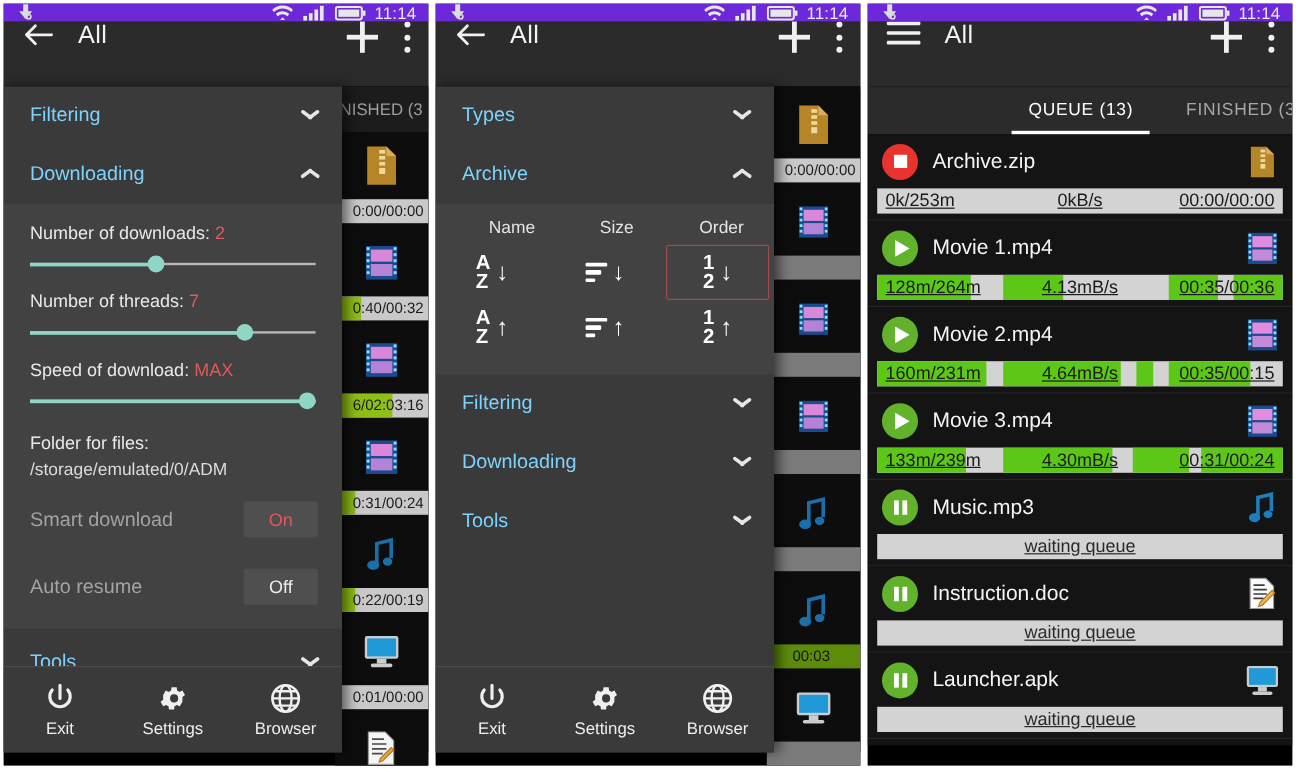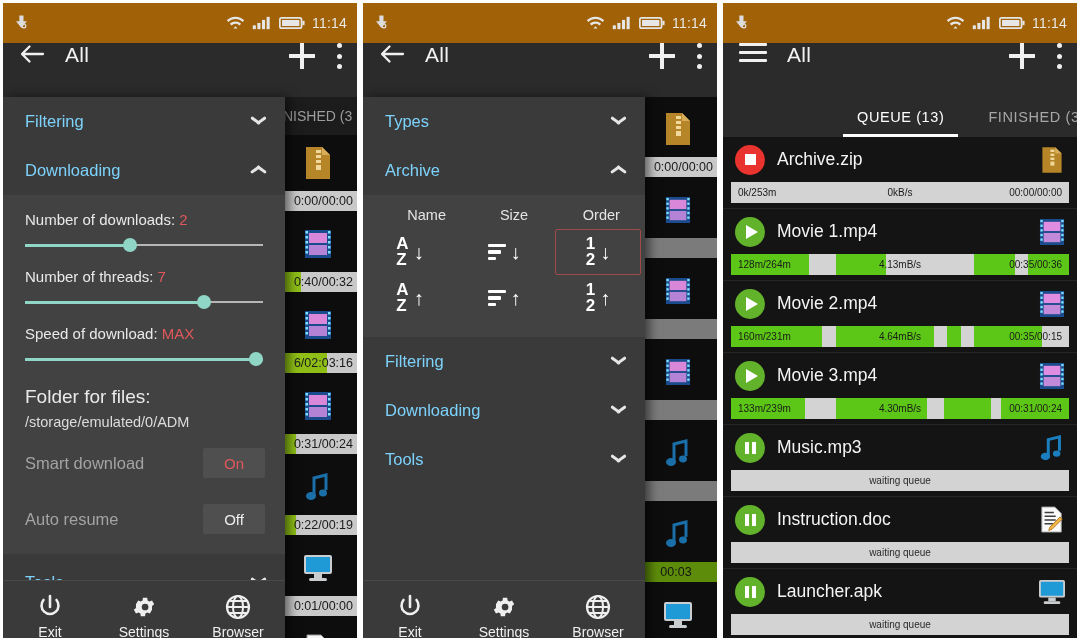--- a/index.html
+++ b/index.html
@@ -15,22 +15,22 @@
     position: relative;
     width: 360px; height: 641px;
     background: #000;
     overflow: hidden;
     border: 3px solid #ffffff;
   }
 
   
   .statusbar {
     position: relative;
-    height: 40px;
-    background: #a16207;
+    height: 15px;
+    background: #6d28d9;
     display: flex; align-items: center;
     padding: 0 10px 0 8px;
   }
   .sb-left { display:flex; align-items:center; }
   .sb-spacer { flex: 1; }
   .sb-right { display:flex; align-items:center; gap:7px; }
   .sb-time { color:#e8e8e8; font-size:14px; letter-spacing:0.2px; }
   .ic { display:block; }
 
   
@@ -109,21 +109,21 @@
 
   .setting-label { color:#e9e9e9; font-size:15px; padding:10px 22px 0 22px; }
   .setting-label .val { color:#e0585c; }
   .slider-wrap { padding: 10px 22px 6px 22px; }
   .slider { position:relative; height:14px; }
   .slider .track { position:absolute; top:6px; left:0; right:0; height:2px; background:#b7b7b7; }
   .slider .fill { position:absolute; top:5.5px; left:0; height:3px; background:#8fd6c7; }
   .slider .knob { position:absolute; top:0; width:14px; height:14px; border-radius:50%; background:#8fd6c7; }
 
   .folder-block { padding: 14px 22px 2px 22px; }
-  .folder-block .ttl { color:#e9e9e9; font-size:19px; }
+  .folder-block .ttl { color:#e9e9e9; font-size:15px; }
   .folder-block .path { color:#dcdcdc; font-size:14.5px; margin-top:6px; }
 
   .toggle-row {
     display:flex; align-items:center; padding: 0 20px 0 22px; height:50px;
     margin-top:6px;
   }
   .toggle-row .t-lbl { flex:1; color:#a3a3a3; font-size:16.5px; }
   .pill {
     min-width:62px; height:30px; background:#4f4f4f;
     border-radius:2px; display:flex; align-items:center; justify-content:center;
@@ -181,21 +181,21 @@
   .pz i { display:block; width:4px; height:12px; background:#fff; }
   .fname { flex:1; color:#f4f4f4; font-size:17.5px; margin-left:12px; white-space:nowrap; overflow:hidden; }
   .ftype { width:30px; height:30px; flex:0 0 auto; display:flex; align-items:center; justify-content:center; }
 
   .pbar {
     position:relative; height:21px; margin: 0 8px; background:#d3d3d3;
     overflow:hidden;
   }
   .pbar .seg { position:absolute; top:0; bottom:0; background:#5cc716; }
   .pbar .txt { position:absolute; top:0; bottom:0; display:flex; align-items:center;
-               font-size:10px; color:#1b1b1b; z-index:3; white-space:nowrap; }
+               font-size:15px; color:#1b1b1b; z-index:3; white-space:nowrap;text-decoration:underline; }
   .pbar .t-left { left:7px; }
   .pbar .t-mid { left:0; right:0; justify-content:center; }
   .pbar .t-right { right:7px; }
   .pbar.waiting .t-mid { color:#2a2a2a; }
 </style>
 </head>
 <body>
 
 <div class="stage">
 

